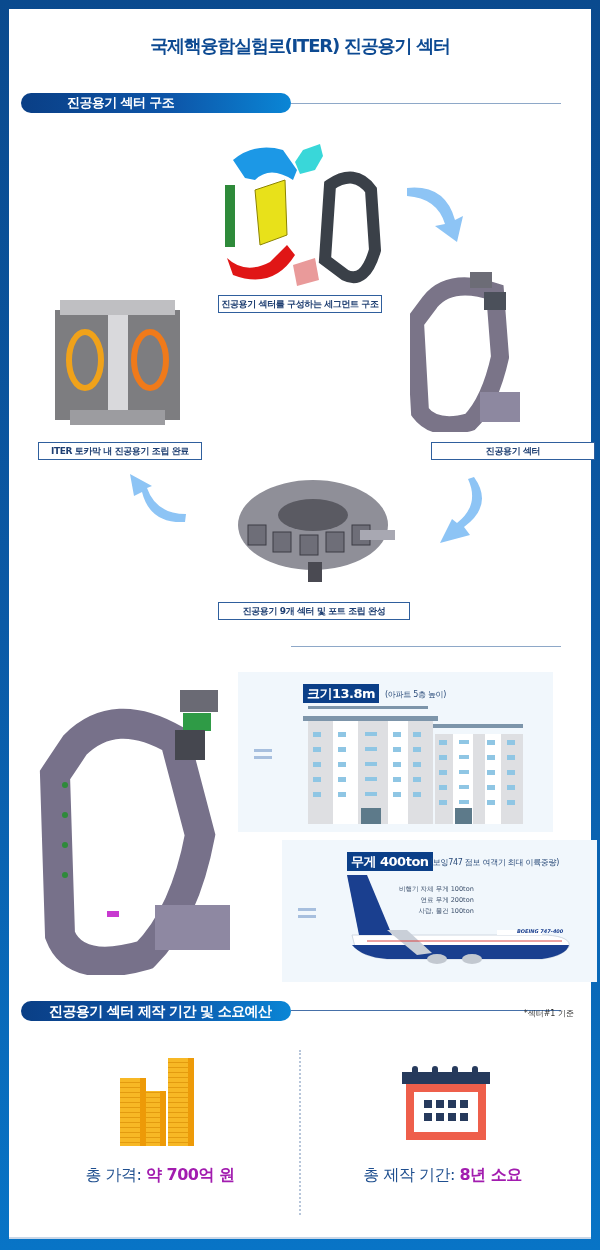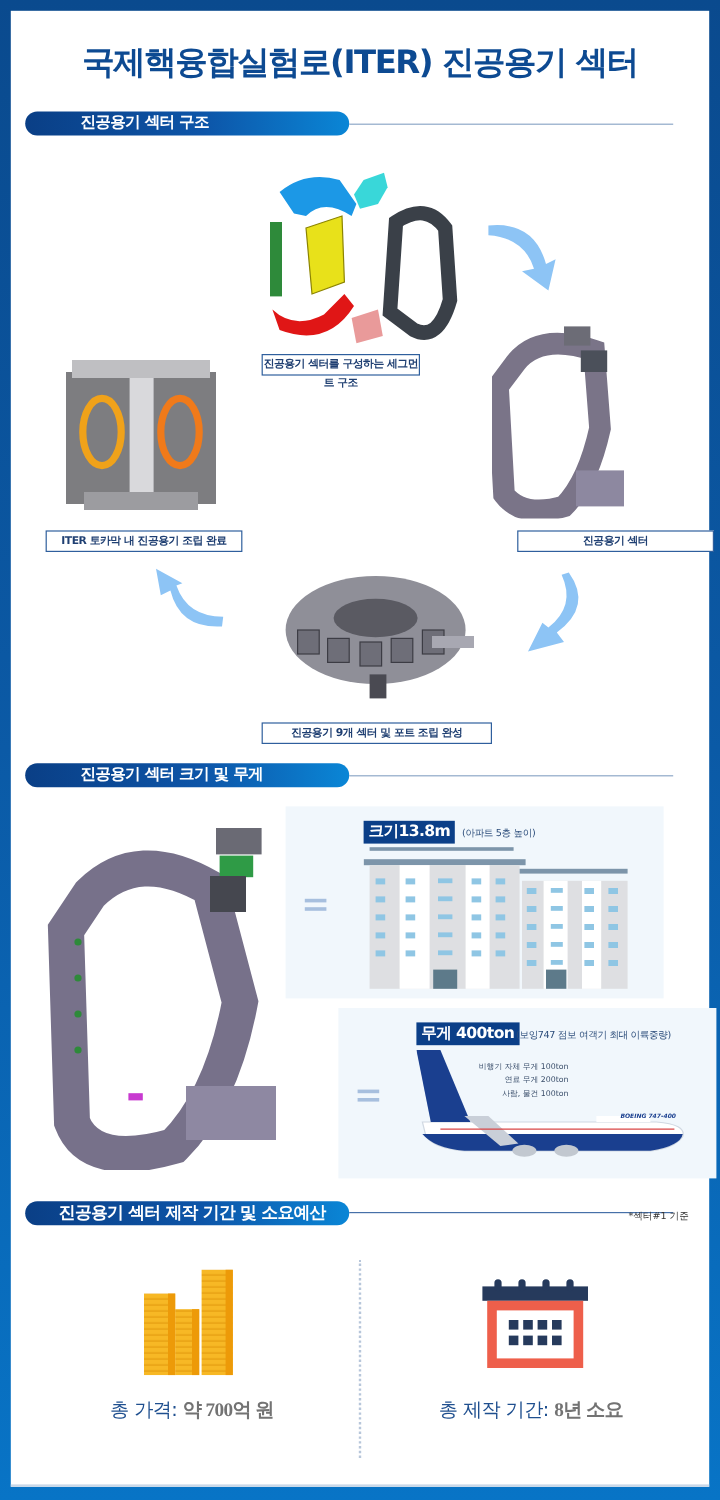--- a/index.html
+++ b/index.html
@@ -11,21 +11,21 @@
   }
   .card {
     position: absolute; left: 9px; top: 9px; width: 582px; height: 1230px;
     background: #ffffff;
     border-bottom: 2px solid #c9d7e8;
   }
   .main-title {
     position: absolute; left: 0; right: 0; top: 34px;
     text-align: center; color: #0d4a92;
     font-family: "DejaVu Sans", sans-serif; font-weight: bold;
-    font-size: 27px; letter-spacing: -1.2px;
+    font-size: 18px; letter-spacing: -1.2px;
   }
   .sec-head { position: absolute; left: 21px; height: 20px; width: 540px; }
   .sec-pill {
     position: absolute; left: 0; top: 0; height: 20px; width: 270px;
     border-radius: 10px;
     background: linear-gradient(90deg, #0a3f86 0%, #0d55a8 55%, #0a86d6 100%);
     color: #fff; font-weight: bold; font-size: 13px; line-height: 20px;
     padding-left: 46px; letter-spacing: -0.6px;
   }
   .sec-line {
@@ -52,21 +52,21 @@
   .tag {
     position: absolute; background: #0b3f88; color: #fff; font-weight: bold;
     font-size: 13px; height: 19px; line-height: 19px; padding: 0 4px; letter-spacing: -0.5px;
   }
   .tag-note { position: absolute; color: #2b4c7a; font-size: 8px; letter-spacing: -0.3px; }
   .plane-note { position: absolute; color: #3b4f6b; font-size: 6.5px; line-height: 11px; text-align: right; }
   .footnote { position: absolute; right: 26px; top: 1008px; font-size: 8px; color: #333; }
   .stat-label {
     position: absolute; font-size: 16px; color: #1f4f8f; letter-spacing: -0.5px; text-align: center;
   }
-  .stat-label b { color: #737373; font-family: Liberation Serif, serif; }
+  .stat-label b { color: #a21caf; }
   .divider {
     position: absolute; left: 299px; top: 1050px; height: 165px; width: 0;
     border-left: 2px dotted #b7c6da;
   }
 </style>
 </head>
 <body>
 
 <div class="card"></div>
 
@@ -79,21 +79,21 @@
 
 <svg class="img" style="left:215px;top:140px;" width="170" height="150" viewBox="0 0 170 150">
   <path d="M18 20 Q40 2 68 10 L82 30 L78 40 Q55 25 40 40 L30 38 Z" fill="#1c98e6"></path>
   <path d="M88 10 L105 4 L108 16 L100 30 L85 34 L80 22 Z" fill="#39d7d9"></path>
   <rect x="10" y="45" width="10" height="62" fill="#2e8a3a"></rect>
   <path d="M40 50 L70 40 L72 95 L45 105 Z" fill="#e8e11a" stroke="#8c8400" stroke-width="1"></path>
   <path d="M12 118 Q30 135 55 122 L72 105 L80 115 Q58 150 18 135 Z" fill="#e01616"></path>
   <path d="M78 125 L100 118 L104 140 L82 146 Z" fill="#e99a9a"></path>
   <path d="M115 45 Q140 28 156 50 L160 110 Q150 145 130 135 L110 120 Z" fill="none" stroke="#3a4048" stroke-width="12"></path>
 </svg>
-<div class="caption" style="left:218px;top:295px;width:132px;">진공용기 섹터를 구성하는 세그먼트 구조</div>
+<div class="caption" style="left:218px;top:295px;width:164px;">진공용기 섹터를 구성하는 세그먼트 구조</div>
 
 <svg class="arrow" style="left:405px;top:180px;" width="70" height="70" viewBox="0 0 70 70">
   <path d="M2 8 Q40 4 50 40 L58 36 L52 62 L30 46 L40 44 Q32 18 2 16 Z" fill="#8dc4f5"></path>
 </svg>
 
 <svg class="img" style="left:410px;top:262px;" width="120" height="170" viewBox="0 0 120 170">
   <path d="M20 40 Q40 15 85 30 L90 95 Q80 140 60 160 Q25 170 10 150 L5 60 Z" fill="none" stroke="#7a7488" stroke-width="18"></path>
   <rect x="60" y="10" width="22" height="16" fill="#6c6c76"></rect>
   <rect x="74" y="30" width="22" height="18" fill="#4b505a"></rect>
   <rect x="70" y="130" width="40" height="30" fill="#8d88a0"></rect>
@@ -127,21 +127,20 @@
     <rect x="72" y="65" width="18" height="20"></rect>
       <rect x="98" y="62" width="18" height="20"></rect>
     <rect x="124" y="55" width="18" height="20"></rect>
   </g>
   <rect x="132" y="60" width="35" height="10" fill="#a8a8b2"></rect>
   <rect x="80" y="92" width="14" height="20" fill="#4a4a52"></rect>
 </svg>
 <div class="caption" style="left:218px;top:602px;width:192px;">진공용기 9개 섹터 및 포트 조립 완성</div>
 
 <div class="sec-head" style="top:636px;">
-  <div class="sec-pill">진공용기 섹터 크기 및 무게</div>
   <div class="sec-line"></div>
 </div>
 
 <svg class="img" style="left:35px;top:685px;" width="205" height="290" viewBox="0 0 205 290">
   <path d="M40 60 Q80 20 140 55 L165 150 Q150 230 110 270 Q40 290 25 250 L20 90 Z" fill="none" stroke="#77718a" stroke-width="30"></path>
   <rect x="145" y="5" width="38" height="22" fill="#6a6a74"></rect>
   <rect x="148" y="28" width="28" height="18" fill="#2f9b46"></rect>
   <rect x="140" y="45" width="30" height="30" fill="#45474f"></rect>
   <rect x="120" y="220" width="75" height="45" fill="#8e88a2"></rect>
   <g fill="#2e8a3a">

